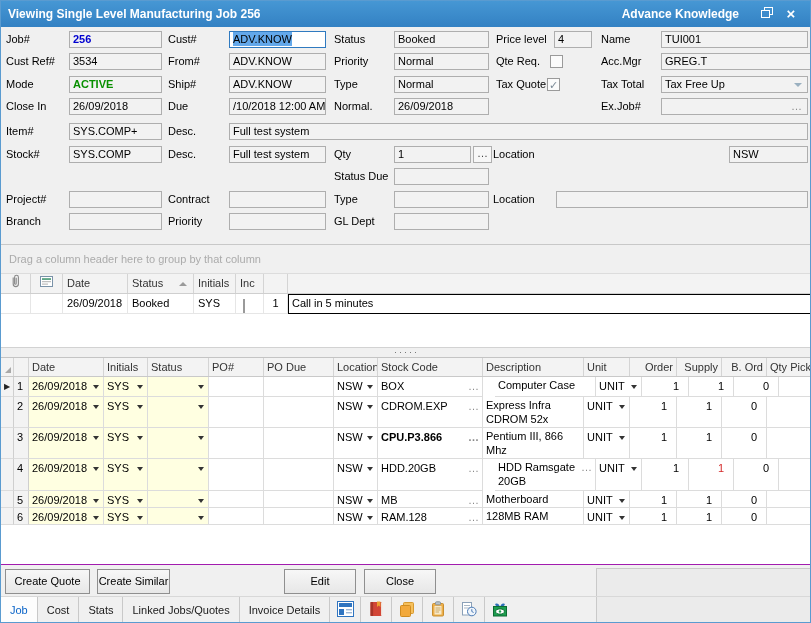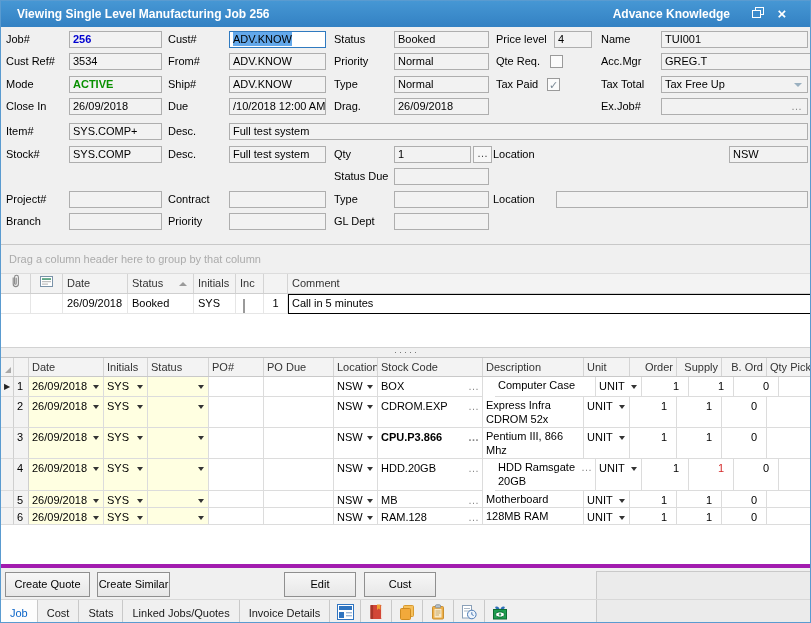--- a/index.html
+++ b/index.html
@@ -1,18 +1,18 @@
 <!DOCTYPE html>
 <html><head>
 <meta charset="utf-8">
 <style>
   html,body{margin:0;padding:0;background:#d8d8d8;font-family:"Liberation Sans",sans-serif;}
   .win{position:relative;width:811px;height:623px;background:#f0f0f0;border:1px solid #5a9bd0;box-sizing:border-box;overflow:hidden;}
   
-  .titlebar{position:absolute;top:0;left:0;right:0;height:26px;background:linear-gradient(#4697d4,#3381c3);color:#fff;display:flex;align-items:center;padding:0 16px;box-sizing:border-box;}
+  .titlebar{position:absolute;top:0;left:0;right:0;height:26px;background:linear-gradient(#4697d4,#3381c3);color:#fff;display:flex;align-items:center;padding:0 7px;box-sizing:border-box;}
   .title{font-size:12px;font-weight:bold;white-space:nowrap;}
   .brand{margin-left:auto;font-size:12px;font-weight:bold;margin-right:16px;}
   .wbtn{width:24px;height:20px;display:flex;align-items:center;justify-content:center;color:#fff;}
   .closeg{font-size:15px;font-weight:bold;line-height:18px;}
   
   .lb{position:absolute;font-size:11px;line-height:17px;color:#000;white-space:nowrap;}
   .fld{position:absolute;height:17px;border:1px solid #aeaeae;background:#f2f2f2;font-size:11px;line-height:15px;padding:0 3px;white-space:nowrap;overflow:hidden;box-sizing:border-box;color:#000;}
   .v-blue{color:#0000d0;font-weight:bold;}
   .v-green{color:#089000;font-weight:bold;}
   .fld.focus{background:#fff;border-color:#2f7ac0;}
@@ -44,21 +44,21 @@
   .lgc.yel{background:#ffffe1;}
   .lgc.rnum{text-align:right;padding-right:9px;}
   .lgc.alert{color:#d42a2a;}
   .lgc.wrap{white-space:normal;line-height:14px;}
   .lgc.ind,.lgc.numcol{background:#f3f3f3;border-right:1px solid #cfcfcf;}
   .cur{font-size:8px;color:#222;position:relative;top:-1px;}
   .dda{position:absolute;right:4px;top:8px;width:0;height:0;border-left:3.5px solid transparent;border-right:3.5px solid transparent;border-top:4px solid #333;}
   .ell{position:absolute;right:3px;top:1px;color:#8a8a8a;background:inherit;}
   .ctri{position:absolute;right:2px;bottom:3px;width:0;height:0;border-left:6px solid transparent;border-bottom:6px solid #a8a8a8;}
   
-  .footer{position:absolute;top:563px;left:0;width:811px;height:60px;background:#f0f0f0;border-top:4px solid #a21caf;box-sizing:border-box;}
+  .footer{position:absolute;top:563px;left:0;width:811px;height:60px;background:#f0f0f0;border-top:1px solid #a21caf;box-sizing:border-box;}
   .btn{position:absolute;top:4px;height:25px;border:1px solid #8f8f8f;background:linear-gradient(#f7f7f7,#e7e7e7);font-size:11px;text-align:center;line-height:23px;box-sizing:border-box;color:#000;}
   .tabbar{position:absolute;top:31px;left:0;right:0;height:28px;border-top:1px solid #d8d8d8;display:flex;align-items:stretch;}
   .tab{padding:0 9px;line-height:26px;font-size:11px;border-right:1px solid #c9c9c9;color:#1a1a1a;white-space:nowrap;}
   .tab.active{color:#0a64c8;background:#fdfdfd;}
   .itab{width:30px;display:flex;align-items:center;justify-content:center;border-right:1px solid #c9c9c9;}
   .sidepanel{position:absolute;left:595px;top:3px;width:215px;height:56px;background:#ebebeb;border-left:1px solid #c9c9c9;border-top:1px solid #c9c9c9;box-sizing:border-box;}
 </style>
 </head>
 <body>
 
@@ -96,28 +96,28 @@
     <span class="fld" style="left:228px;top:75px;width:97px">ADV.KNOW</span>
     <span class="lb" style="left:167px;top:97px">Due</span>
     <span class="fld" style="left:228px;top:97px;width:97px">/10/2018 12:00 AM</span>
 
     <span class="lb" style="left:333px;top:30px">Status</span>
     <span class="fld" style="left:393px;top:30px;width:95px">Booked</span>
     <span class="lb" style="left:333px;top:52px">Priority</span>
     <span class="fld" style="left:393px;top:52px;width:95px">Normal</span>
     <span class="lb" style="left:333px;top:75px">Type</span>
     <span class="fld" style="left:393px;top:75px;width:95px">Normal</span>
-    <span class="lb" style="left:333px;top:97px">Drag.</span>
+    <span class="lb" style="left:333px;top:97px">Normal.</span>
     <span class="fld" style="left:393px;top:97px;width:95px">26/09/2018</span>
 
     <span class="lb" style="left:495px;top:30px">Price level</span>
     <span class="fld" style="left:553px;top:30px;width:38px">4</span>
     <span class="lb" style="left:495px;top:52px">Qte Req.</span>
     <span class="cb" style="left:549px;top:54px"></span>
-    <span class="lb" style="left:495px;top:75px">Tax Paid</span>
+    <span class="lb" style="left:495px;top:75px">Tax Quote</span>
     <span class="cb checked" style="left:546px;top:77px"></span>
 
     <span class="lb" style="left:600px;top:30px">Name</span>
     <span class="fld" style="left:660px;top:30px;width:147px">TUI001</span>
     <span class="lb" style="left:600px;top:52px">Acc.Mgr</span>
     <span class="fld" style="left:660px;top:52px;width:156px">GREG.T</span>
     <span class="lb" style="left:600px;top:75px">Tax Total</span>
     <span class="fld" style="left:660px;top:75px;width:147px"><span>Tax Free Up</span><i class="chev"></i></span>
     <span class="lb" style="left:600px;top:97px">Ex.Job#</span>
     <span class="fld" style="left:660px;top:97px;width:147px"><span></span><span class="ell-in">…</span></span>
@@ -176,21 +176,20 @@
             </svg></span>
         </div>
       <div class="ngh" style="width:65px">Date</div>
       <div class="ngh" style="width:66px">
           <span>Status</span>
           <i class="sortup"></i>
         </div>
       <div class="ngh" style="width:42px">Initials</div>
       <div class="ngh" style="width:28px">Inc</div>
       <div class="ngh" style="width:24px"></div>
-      <div class="ngh" style="flex:1;border-right:none">Comment</div>
     </div>
     <div class="ngrow">
       <div class="ngc" style="width:30px"></div>
       <div class="ngc" style="width:32px"></div>
       <div class="ngc" style="width:65px">26/09/2018</div>
       <div class="ngc" style="width:66px">Booked</div>
       <div class="ngc" style="width:42px">SYS</div>
       <div class="ngc" style="width:28px"><span class="cb ncb" style="position:relative"></span></div>
       <div class="ngc" style="width:24px;text-align:center">1</div>
       <div class="ncom">Call in 5 minutes</div>
@@ -320,21 +319,21 @@
         <div class="lgc rnum" style="width: 45px;"><span>1</span></div>
         <div class="lgc rnum" style="width: 45px;"><span>0</span></div>
         <div class="lgc" style="width: 45px;"><span></span></div>
       </div>
     </div>
 
   <div class="footer">
     <div class="btn" style="left:4px;width:85px">Create Quote</div>
     <div class="btn" style="left:96px;width:73px">Create Similar</div>
     <div class="btn" style="left:283px;width:72px">Edit</div>
-    <div class="btn" style="left:363px;width:72px">Cust</div>
+    <div class="btn" style="left:363px;width:72px">Close</div>
     <div class="sidepanel"></div>
     <div class="tabbar">
       <div class="tab active">Job</div>
       <div class="tab">Cost</div>
       <div class="tab">Stats</div>
       <div class="tab">Linked Jobs/Quotes</div>
       <div class="tab">Invoice Details</div>
       <div class="itab">
           <span><svg width="17" height="16">
               <rect x="0.5" y="0.5" width="16" height="15" fill="#fff" stroke="#2f74c0"></rect>

